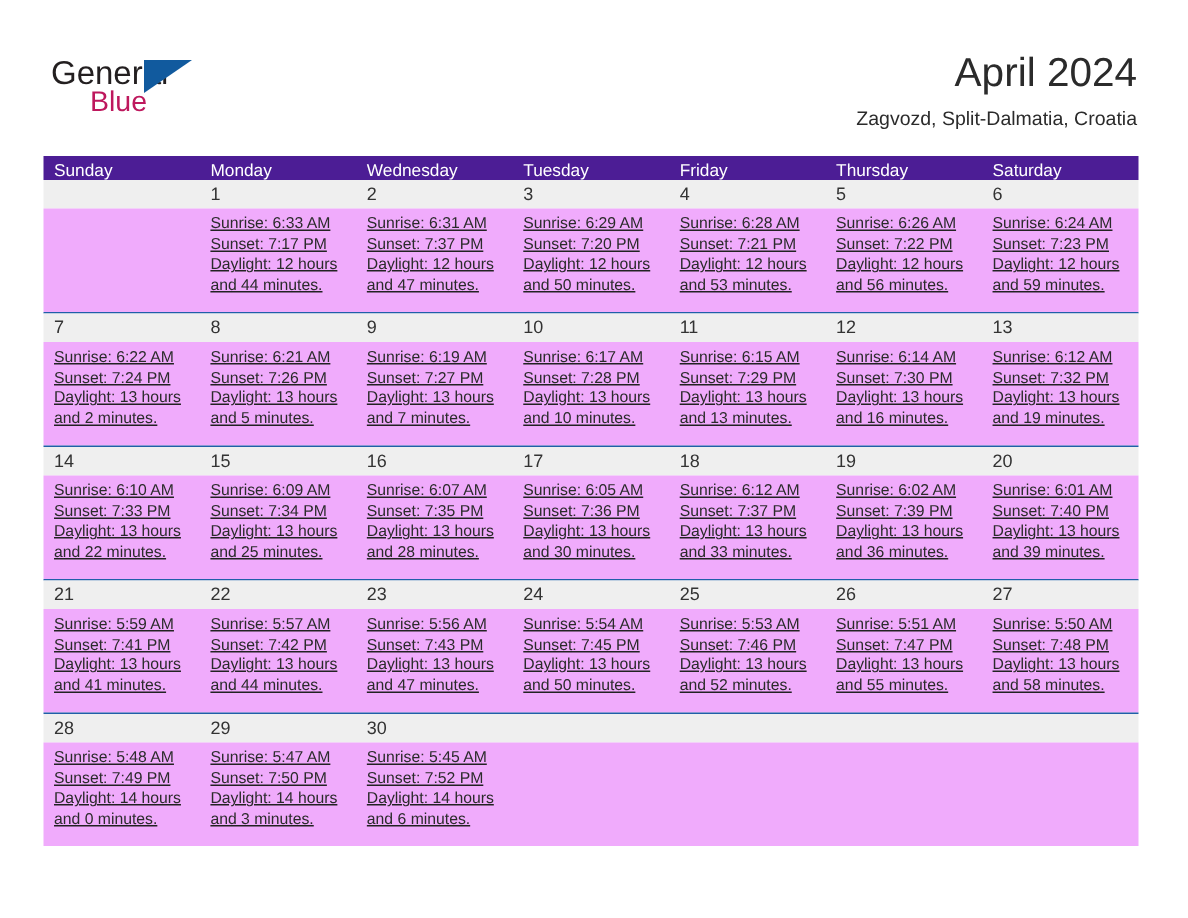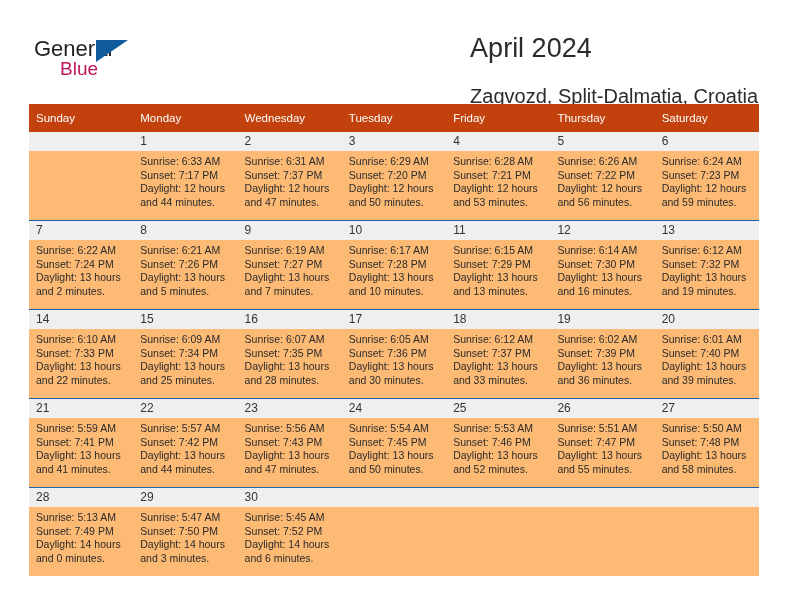--- a/index.html
+++ b/index.html
@@ -60,48 +60,47 @@
     width: 0;
     height: 0;
     border-left: 32px solid #115a9e;
     border-bottom: 22px solid transparent;
   }
 
   .title-block {
     position: absolute;
     right: 34px;
     top: 32px;
-    text-align: left;
+    text-align: right;
   }
   .cal-title {
     font-size: 27px;
     color: #2b2b2b;
     line-height: 32px;
     white-space: nowrap;
   }
   .cal-subtitle {
-    margin-top: 24px;
-    font-size: 20px;
+    margin-top: 7px;
+    font-size: 13px;
     color: #2b2b2b;
     line-height: 16px;
     white-space: nowrap;
   }
 
   
   .calendar {
     position: absolute;
     left: 29px;
     top: 104px;
     width: 730px;
   }
   .weekdays {
     display: flex;
-    background: #c2410c;
-    height: 28px;
-    align-items: center;
+    background: #4c1d95;
+    height: 16px;
   }
   .weekday {
     flex: 1 1 0;
     color: #ffffff;
     font-size: 11.5px;
     line-height: 20px;
     padding-left: 7px;
     box-sizing: border-box;
     white-space: nowrap;
     overflow: hidden;
@@ -123,22 +122,23 @@
   .daynum {
     flex: 1 1 0;
     font-size: 12px;
     line-height: 19px;
     padding-left: 7px;
     box-sizing: border-box;
     color: #333333;
   }
   .bodystrip {
     display: flex;
-    background: #fdba74;
+    background: #f0abfc;
     height: 69px;
+    text-decoration: underline;
   }
   .daycell {
     flex: 1 1 0;
     padding: 4px 7px 0 7px;
     box-sizing: border-box;
   }
   .dayline {
     font-size: 10.5px;
     line-height: 13.6px;
     color: #2b2b2b;
@@ -400,21 +400,21 @@
             <div class="daynum">28</div>
             <div class="daynum">29</div>
             <div class="daynum">30</div>
             <div class="daynum"></div>
             <div class="daynum"></div>
             <div class="daynum"></div>
             <div class="daynum"></div>
           </div>
           <div class="bodystrip">
             <div class="daycell">
-              <div class="dayline">Sunrise: 5:13 AM</div>
+              <div class="dayline">Sunrise: 5:48 AM</div>
               <div class="dayline">Sunset: 7:49 PM</div>
               <div class="dayline">Daylight: 14 hours</div>
               <div class="dayline">and 0 minutes.</div>
             </div>
             <div class="daycell">
               <div class="dayline">Sunrise: 5:47 AM</div>
               <div class="dayline">Sunset: 7:50 PM</div>
               <div class="dayline">Daylight: 14 hours</div>
               <div class="dayline">and 3 minutes.</div>
             </div>

